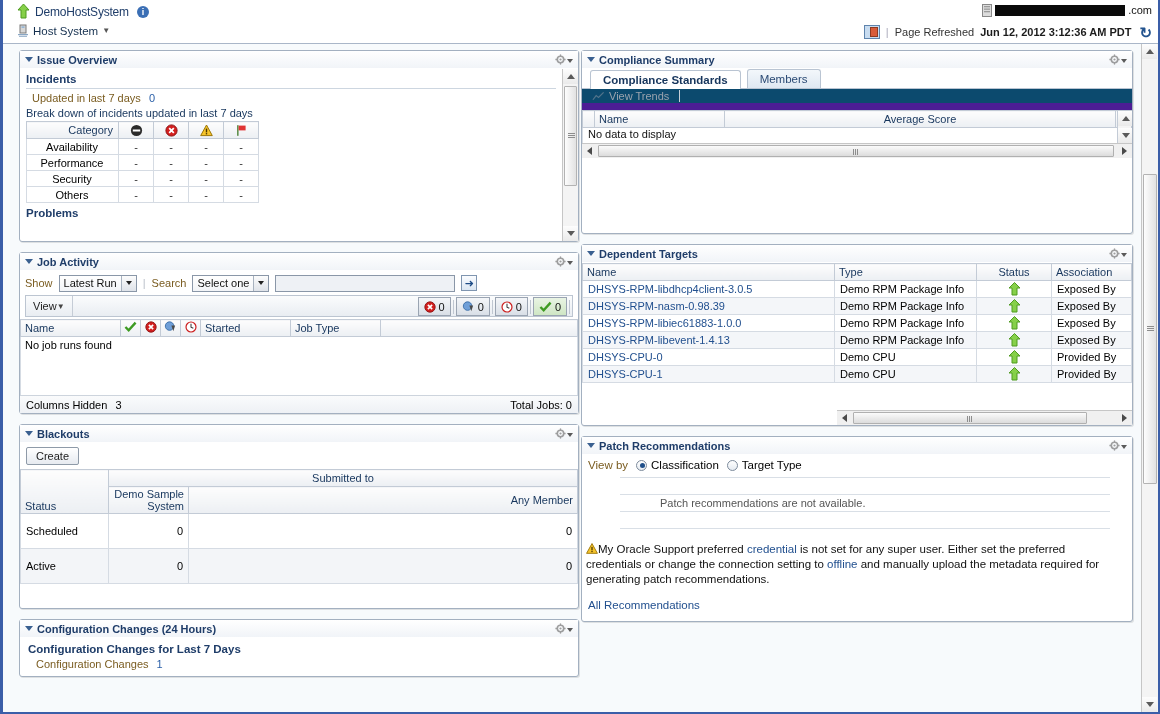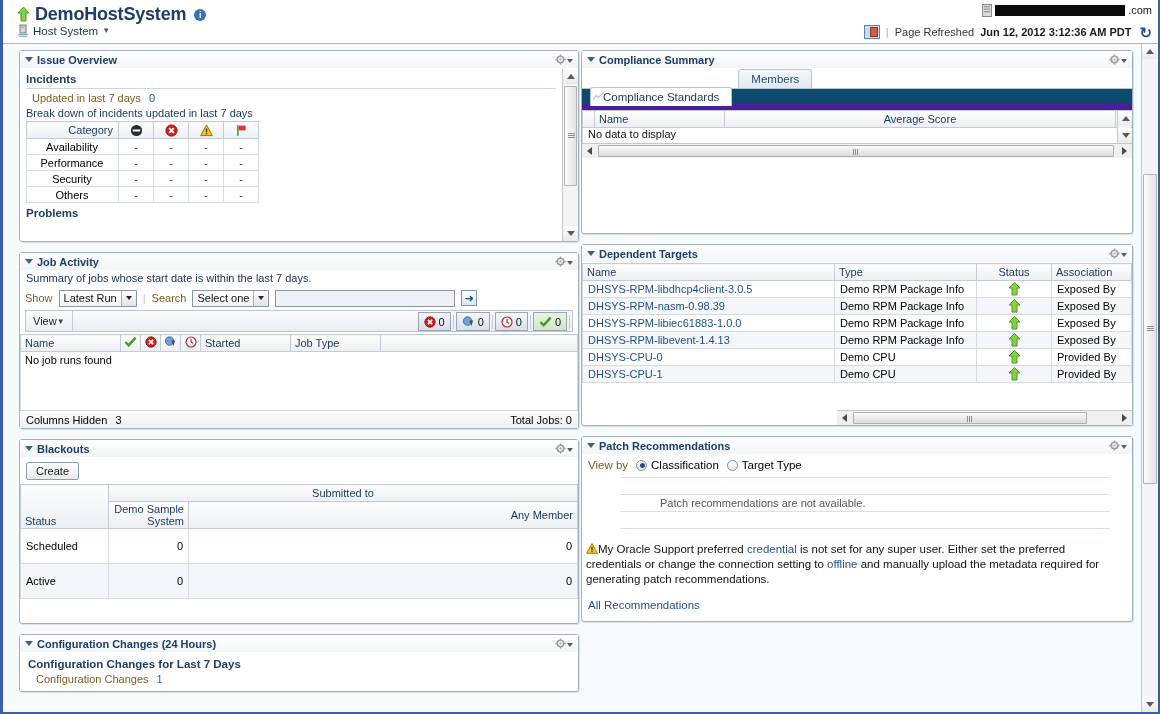--- a/index.html
+++ b/index.html
@@ -26,21 +26,21 @@
   .hdr {
     position: absolute; top: 0; left: 0; right: 0; height: 44px;
     background: #ffffff;
     border-bottom: 1px solid #a9b6c8;
   }
   .hdr-title {
     position: absolute; left: 14px; top: 4px;
     display: flex; align-items: center; gap: 5px;
   }
   .hdr-title .tname {
-    font-size: 18px; font-weight: bold; color: #1f3d69;
+    font-size: 12px; font-weight: normal; color: #1f3d69;
     letter-spacing: -0.2px;
   }
   .up-arrow {
     display: inline-block; width: 13px; height: 15px; position: relative;
   }
   .up-arrow svg { display:block; }
   .info-ico {
     display:inline-block; width:12px; height:12px; border-radius:50%;
     background:#3b6fb5; color:#fff; font-size:9px; font-weight:bold;
     text-align:center; line-height:12px; margin-left:3px;
@@ -253,23 +253,23 @@
   .bo-table td{padding:11px 5px;}
   .bo-alt{background:#f3f5f8 !important;}
 
   
   .tabs{display:flex;align-items:flex-end;height:20px;padding-left:8px;
     border-bottom:1px solid #b9c4d2;background:#fff;}
   .tab{
     height:19px;padding:0 12px;font-size:11.5px;display:flex;align-items:center;
     border:1px solid transparent;border-bottom:none;
   }
-  .tab.act{font-weight:normal;color:#16355c;background:#fff;
+  .tab.act{font-weight:bold;color:#16355c;background:#fff;
     border-color:#b9c4d2 #b9c4d2 #fff;border-radius:3px 3px 0 0;
-    position:relative;top:18px;}
+    position:relative;top:1px;}
   .tab.ina{color:#2b4a74;background:linear-gradient(#f3f7fb,#dfe8f2);
     border:1px solid #b9c4d2;border-bottom:none;border-radius:3px 3px 0 0;}
   .ctool{height:21px;display:flex;align-items:center;padding-left:10px;
     border-bottom:7px solid #4c1d95;background:#0c4a6e;}
   .ctool .vt{display:flex;align-items:center;gap:4px;color:#9aa3ae;font-size:11px;
     padding-right:10px;border-right:1px solid #c7cfd9;}
   .vt-ico{width:13px;height:11px;display:block;opacity:.55;}
   .cs-grid{width:100%;}
   .cs-grid th.sel-h{width:12px;padding:0;}
   .cs-grid th.nm{text-align:left;width:130px;}
@@ -471,21 +471,20 @@
                   <line x1="5.5" y1="0.4" x2="5.5" y2="2"></line>
                   <line x1="5.5" y1="9" x2="5.5" y2="10.6"></line>
                   <line x1="0.4" y1="5.5" x2="2" y2="5.5"></line>
                   <line x1="9" y1="5.5" x2="10.6" y2="5.5"></line>
                 </g>
             </svg>
             <span class="gear-caret"></span>
           </span>
         </div>
         <div class="p-body">
-          <div style="padding:1px 6px 2px;color:#15304f;">Summary of jobs whose start date is within the last 7 days.</div>
 
           <div class="ja-bar">
             <span class="lbl">Show</span>
             <span class="sel">
               <span>Latest Run</span>
               <span class="btn">
                   <span class="tri-d"></span>
                 </span>
             </span>
             <span style="color:#b9c0c9;">|</span>

